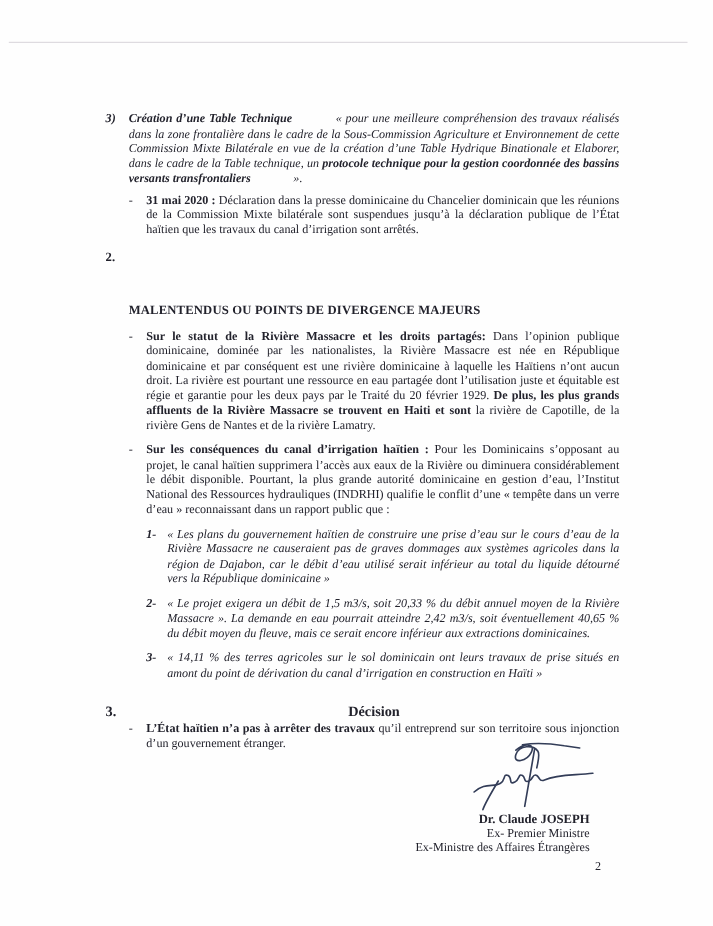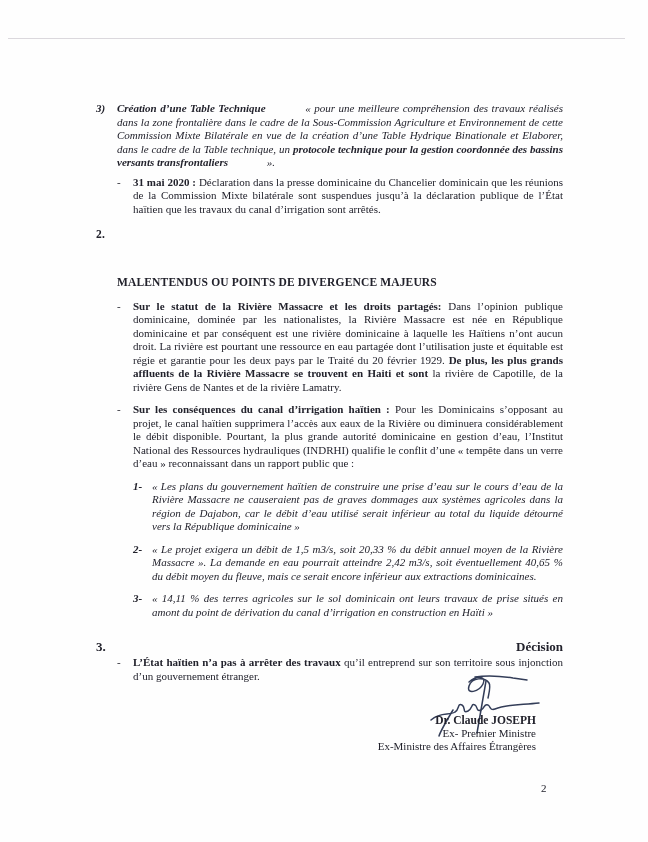--- a/index.html
+++ b/index.html
@@ -33,21 +33,21 @@
   .mb10 { margin-bottom:10px; }
   .mb12 { margin-bottom:12px; }
   .mb20 { margin-bottom:20px; }
   .mb2 { margin-bottom:2px; }
   .dateline {
     position:absolute; left:96px; top:658px; width:467px;
     text-align:right; font-weight:bold; font-size:11.5px;
   }
   .sig-svg { position:absolute; left:423px; top:672px; }
   .sig-block {
-    position:absolute; right:112px; top:714px; width:300px;
+    position:absolute; right:112px; top:739px; width:300px;
     text-align:right; font-size:11px; line-height:13px;
   }
   .sig-name { font-weight:bold; font-size:11.5px; }
   .page-num {
     position:absolute; left:541px; top:782px; font-size:11px;
   }
 </style>
 </head>
 <body>
 
@@ -92,21 +92,21 @@
       <span class="body-col">« Le projet exigera un débit de 1,5 m3/s, soit 20,33 % du débit annuel moyen de la Rivière Massacre ». La demande en eau pourrait atteindre 2,42 m3/s, soit éventuellement 40,65 % du débit moyen du fleuve, mais ce serait encore inférieur aux extractions dominicaines.</span>
     </div>
 
     <div class="row quote mb20">
       <span class="qnum-col">3-</span>
       <span class="body-col">« 14,11 % des terres agricoles sur le sol dominicain ont leurs travaux de prise situés en amont du point de dérivation du canal d’irrigation en construction en Haïti »</span>
     </div>
 
     <div class="row h3row mb2">
       <span class="num-col">3.</span>
-      <span class="body-col" style="text-align:right;">Décision</span>
+      <span class="body-col" style="text-align:center;">Décision</span>
     </div>
 
     <div class="row indent1">
       <span class="dash-col">-</span>
       <span class="body-col"><span class="b">L’État haïtien n’a pas à arrêter des travaux</span><span> qu’il entreprend sur son territoire sous injonction d’un gouvernement étranger.</span></span>
     </div>
 
   </div>
 
 

